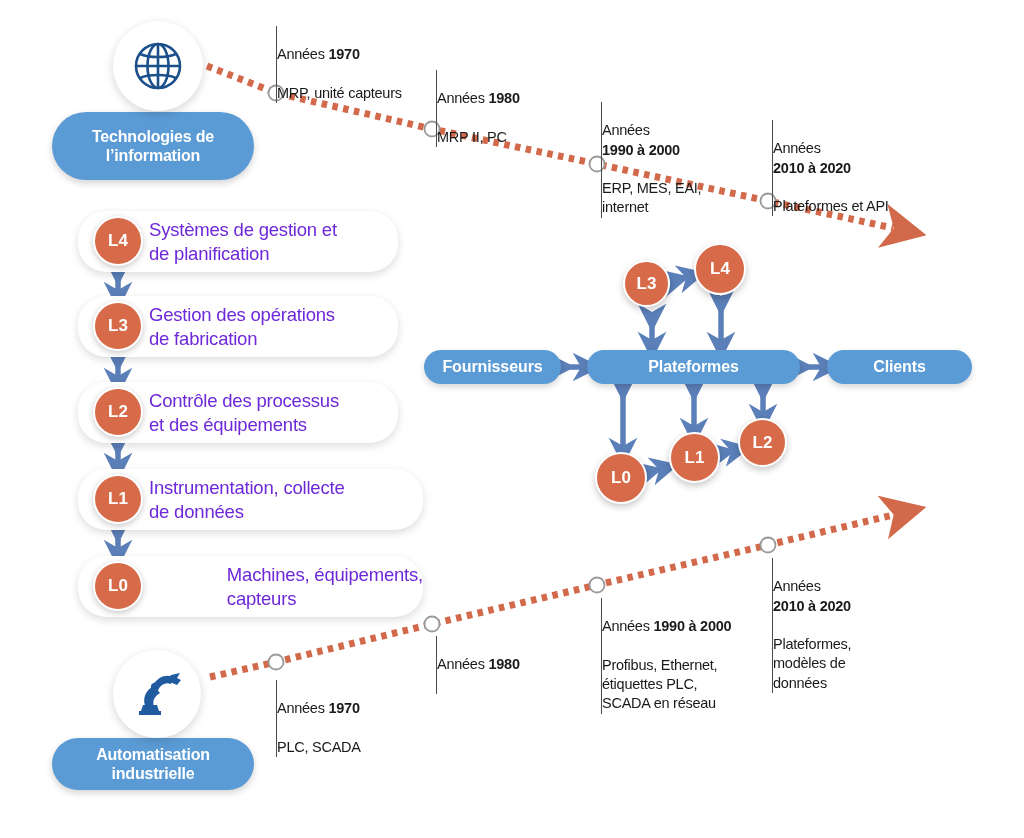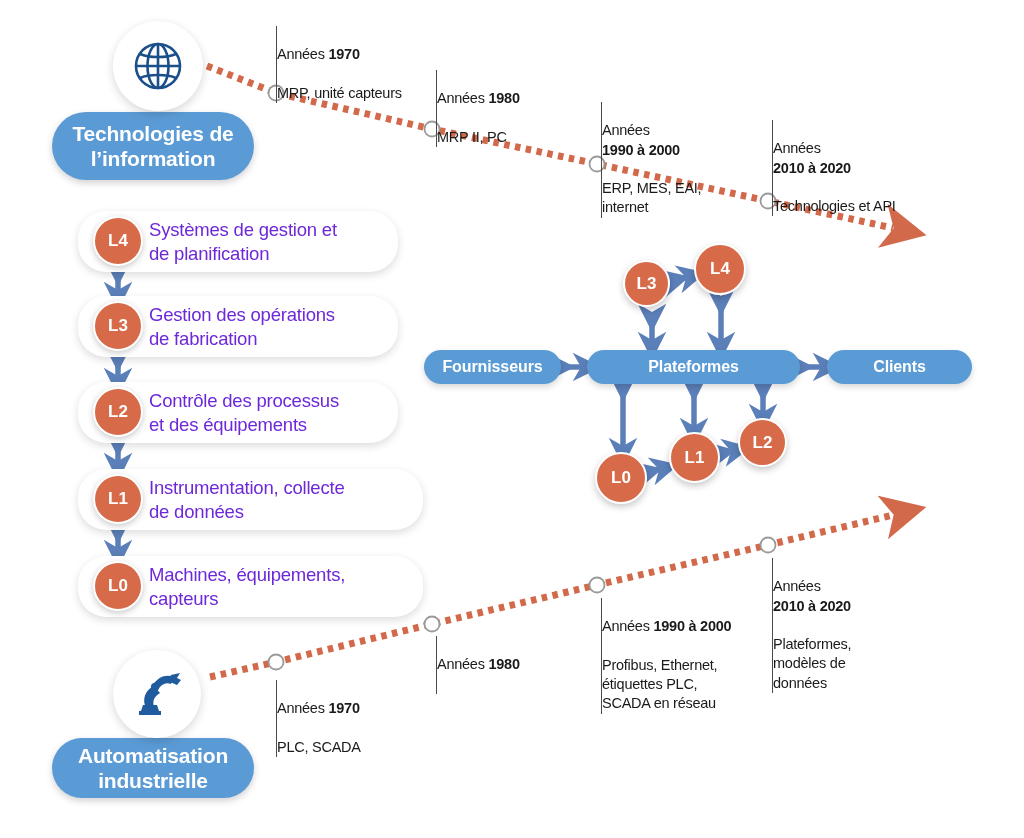--- a/index.html
+++ b/index.html
@@ -9,21 +9,21 @@
     position:relative;overflow:hidden;
   }
   #stage{position:absolute;left:0;top:0;width:1024px;height:838px;}
 
   svg.layer{position:absolute;left:0;top:0;width:1024px;height:838px;pointer-events:none;}
 
   
   .domain-pill{
     position:absolute;background:#5b9bd5;color:#ffffff;
     border-radius:999px;display:flex;align-items:center;justify-content:center;
-    text-align:center;font-weight:bold;font-size:21px;line-height:1.2;
+    text-align:center;font-weight:bold;font-size:16px;line-height:1.2;
     box-shadow:0 3px 7px rgba(0,0,0,0.18);letter-spacing:-0.2px;
     padding:0 10px;box-sizing:border-box;
   }
   .icon-bubble{
     position:absolute;background:#ffffff;border-radius:50%;
     box-shadow:0 3px 10px rgba(0,0,0,0.16);
     display:flex;align-items:center;justify-content:center;z-index:5;
   }
 
   
@@ -151,21 +151,21 @@
         <path d="M11,46 h22 v4 h-22 z"></path>
         <path d="M15,40 h14 l2,6 h-18 z"></path>
         <path d="M17,41 C14,30 20,24 26,21 l6,7 c-5,3 -8,7 -6,14 z"></path>
         <path d="M25,20 C30,12 38,9 45,12 l-2,7 c-5,-2 -10,0 -13,6 z"></path>
         <path d="M43,10 l9,-2 -3,5 4,2 -4,5 -7,-3 z"></path>
         <circle cx="27" cy="22" r="4.2"></circle>
         <circle cx="44" cy="14" r="3.4"></circle>
       </g>
     </svg>
   </div>
-  <div class="domain-pill" style="left:52px;top:738px;width:202px;height:60px;">
+  <div class="domain-pill" style="left:52px;top:738px;width:202px;height:52px;">
     <span style="white-space:pre-line;">Automatisation
 industrielle</span>
   </div>
 
   <div class="lvl-card" style="left:78px;top:211px;width:320px;height:61px;">
     <span class="lvl-text" style="margin-left:71px;">Systèmes de gestion et
 de planification</span>
   </div>
   <div class="lvl-badge" style="left:93px;top:216px;width:50px;height:50px;">
     <span>L4</span>
@@ -188,21 +188,21 @@
   </div>
 
   <div class="lvl-card" style="left:78px;top:469px;width:345px;height:61px;align-items:center;">
     <span class="lvl-text" style="margin-left:71px;">Instrumentation, collecte
 de données</span>
   </div>
   <div class="lvl-badge" style="left:93px;top:474px;width:50px;height:50px;">
     <span>L1</span>
   </div>
 
-  <div class="lvl-card" style="left:78px;top:556px;width:345px;height:61px;">
+  <div class="lvl-card" style="left:78px;top:556px;width:345px;height:61px;justify-content:flex-end;">
     <span class="lvl-text" style="margin-left:71px;">Machines, équipements,
 capteurs</span>
   </div>
   <div class="lvl-badge" style="left:93px;top:561px;width:50px;height:50px;">
     <span>L0</span>
   </div>
 
   <div class="net-pill" style="left:587px;top:350px;width:213px;height:34px;">
     <span>Plateformes</span>
   </div>
@@ -239,21 +239,21 @@
   </div>
   <div class="tl-note" style="left:601px;top:102px;width:155px;">
     <span style="white-space:pre-line;"><span>Années
 </span><b>1990 à 2000</b></span><br>
     <span>ERP, MES, EAI,
 internet</span>
   </div>
   <div class="tl-note" style="left:772px;top:120px;width:180px;">
     <span style="white-space:pre-line;"><span>Années
 </span><b>2010 à 2020</b></span><br>
-    <span>Technologies et API</span>
+    <span>Plateformes et API</span>
   </div>
 
   <div class="tl-note" style="left:276px;top:680px;width:160px;">
     <span><span>Années </span><b>1970</b></span><br>
     <span>PLC, SCADA</span>
   </div>
   <div class="tl-note" style="left:436px;top:636px;width:160px;">
     <span><span>Années </span><b>1980</b></span><br>
   </div>
   <div class="tl-note" style="left:601px;top:598px;width:170px;">

